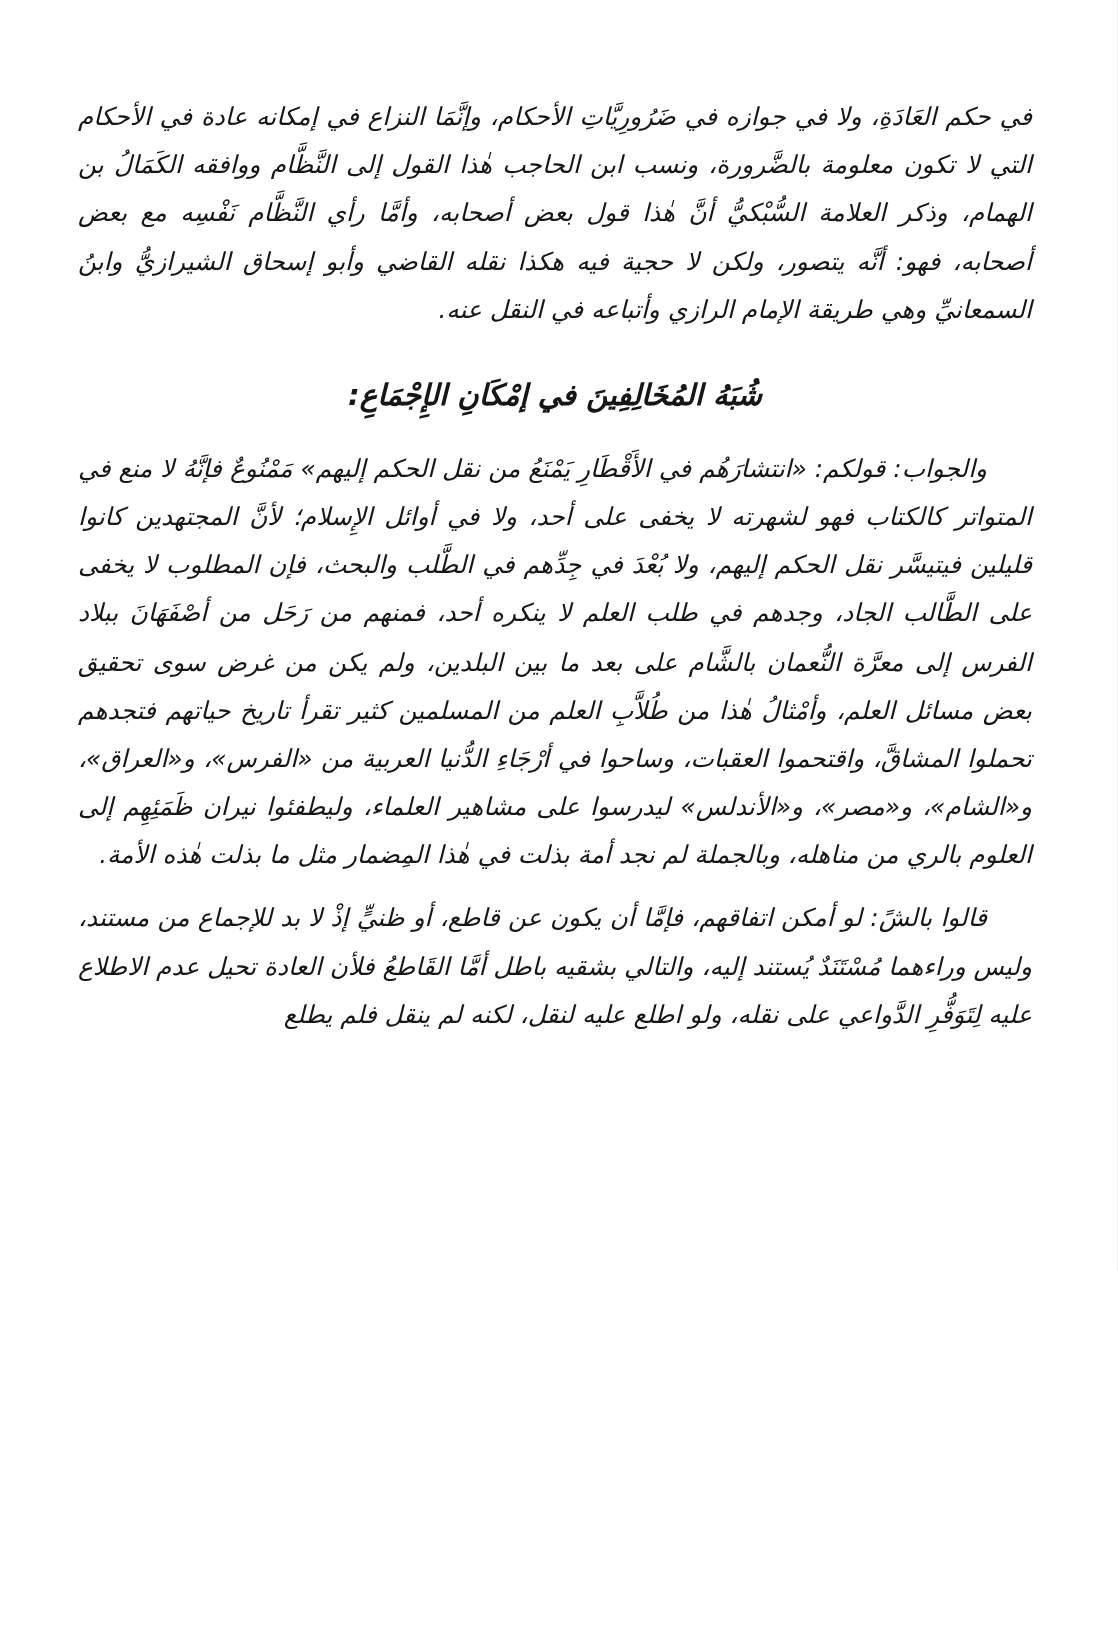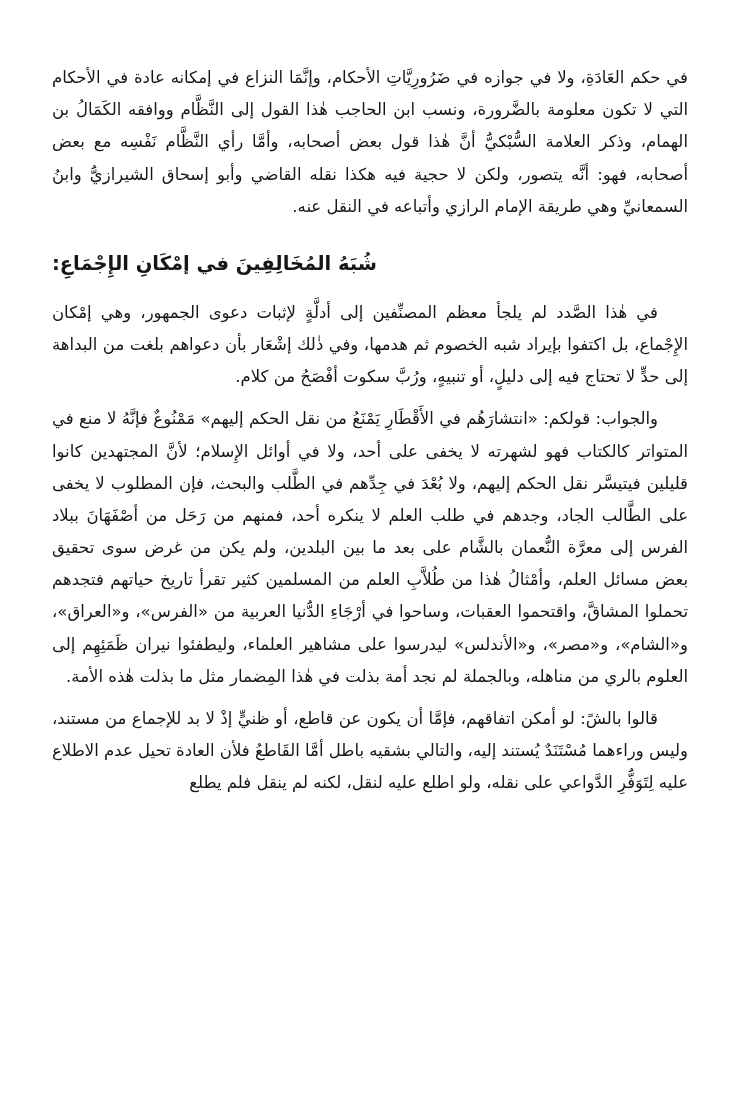--- a/index.html
+++ b/index.html
@@ -10,20 +10,21 @@
   .page {
     position: relative;
     width: 745px;
     height: 1093px;
     margin: 0 auto;
     background: #ffffff;
     box-sizing: border-box;
     overflow: hidden;
     font-family: "DejaVu Sans", sans-serif;
     color: #161616;
+    font-style: italic;
   }
   .text-block {
     position: absolute;
     top: 62px;
     right: 57px;
     left: 52px;
     direction: rtl;
     text-align: justify;
     font-size: 16.5px;
     line-height: 1.95;
@@ -32,21 +33,21 @@
     margin: 0 0 10px 0;
     text-indent: 30px;
   }
   .text-block p.no-indent {
     text-indent: 0;
   }
   .section-heading {
     font-size: 19.5px;
     font-weight: 700;
     margin: 22px 0 14px 0;
-    text-align: left;
+    text-align: center;
     letter-spacing: 0.2px;
   }
   .last-para {
     margin-top: 18px;
   }
   .page-number {
     position: absolute;
     bottom: 72px;
     left: 0;
     right: 0;
@@ -57,21 +58,20 @@
 </style>
 </head>
 <body>
 
 <div class="page">
   <div class="text-block">
     <p class="no-indent">في حكم العَادَةِ، ولا في جوازه في ضَرُورِيَّاتِ الأحكام، وإنَّمَا النزاع في إمكانه عادة في الأحكام التي لا تكون معلومة بالضَّرورة، ونسب ابن الحاجب هٰذا القول إلى النَّظَّام ووافقه الكَمَالُ بن الهمام، وذكر العلامة السُّبْكيُّ أنَّ هٰذا قول بعض أصحابه، وأمَّا رأي النَّظَّام نَفْسِه مع بعض أصحابه، فهو: أنَّه يتصور، ولكن لا حجية فيه هكذا نقله القاضي وأبو إسحاق الشيرازيُّ وابنُ السمعانيِّ وهي طريقة الإمام الرازي وأتباعه في النقل عنه.</p>
 
     <h2 class="section-heading">شُبَهُ المُخَالِفِينَ في إمْكَانِ الإِجْمَاعِ:</h2>
 
-    <p>في هٰذا الصَّدد لم يلجأ معظم المصنِّفين إلى أدلَّةٍ لإثبات دعوى الجمهور، وهي إمْكان الإِجْماع، بل اكتفوا بإيراد شبه الخصوم ثم هدمها، وفي ذٰلك إشْعَار بأن دعواهم بلغت من البداهة إلى حدٍّ لا تحتاج فيه إلى دليلٍ، أو تنبيهٍ، ورُبَّ سكوت أفْصَحُ من كلام.</p>
 
 
     <p>والجواب: قولكم: «انتشارَهُم في الأَقْطَارِ يَمْنَعُ من نقل الحكم إليهم» مَمْنُوعٌ فإنَّهُ لا منع في المتواتر كالكتاب فهو لشهرته لا يخفى على أحد، ولا في أوائل الإِسلام؛ لأنَّ المجتهدين كانوا قليلين فيتيسَّر نقل الحكم إليهم، ولا بُعْدَ في جِدِّهم في الطَّلب والبحث، فإن المطلوب لا يخفى على الطَّالب الجاد، وجدهم في طلب العلم لا ينكره أحد، فمنهم من رَحَل من أصْفَهَانَ ببلاد الفرس إلى معرَّة النُّعمان بالشَّام على بعد ما بين البلدين، ولم يكن من غرض سوى تحقيق بعض مسائل العلم، وأمْثالُ هٰذا من طُلاَّبِ العلم من المسلمين كثير تقرأ تاريخ حياتهم فتجدهم تحملوا المشاقَّ، واقتحموا العقبات، وساحوا في أرْجَاءِ الدُّنيا العربية من «الفرس»، و«العراق»، و«الشام»، و«مصر»، و«الأندلس» ليدرسوا على مشاهير العلماء، وليطفئوا نيران ظَمَئِهِم إلى العلوم بالري من مناهله، وبالجملة لم نجد أمة بذلت في هٰذا المِضمار مثل ما بذلت هٰذه الأمة.</p>
 
     <p class="last-para">قالوا بالشً: لو أمكن اتفاقهم، فإمَّا أن يكون عن قاطع، أو ظنيٍّ إذْ لا بد للإجماع من مستند، وليس وراءهما مُسْتَنَدٌ يُستند إليه، والتالي بشقيه باطل أمَّا القَاطعُ فلأن العادة تحيل عدم الاطلاع عليه لِتَوَفُّرِ الدَّواعي على نقله، ولو اطلع عليه لنقل، لكنه لم ينقل فلم يطلع</p>
   </div>
 
 </div>
 
 </body></html>

